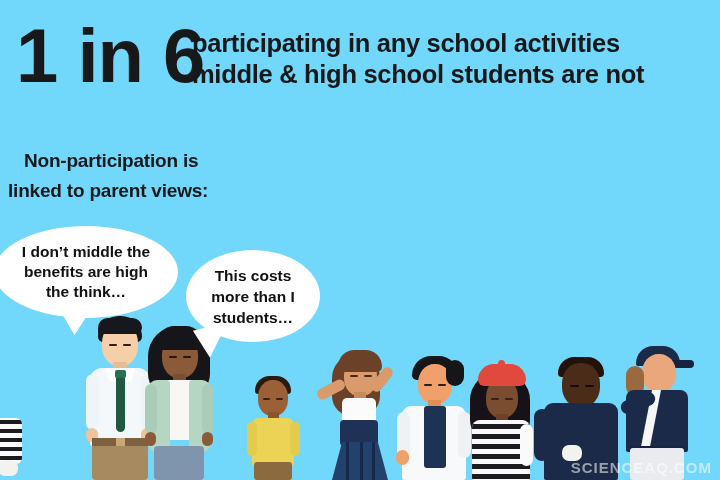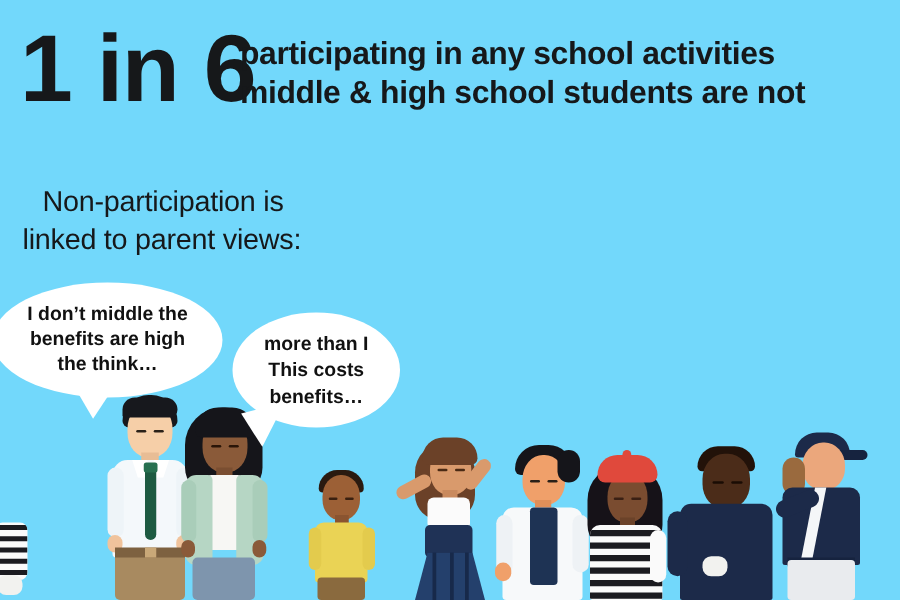--- a/index.html
+++ b/index.html
@@ -21,22 +21,22 @@
   }
   .headline-text{
     position:absolute;left:192px;top:28px;width:528px;
     font-size:25.5px;line-height:31px;font-weight:700;
     color:#16181a;letter-spacing:-0.3px;
   }
   .headline-text .ln{display:block;white-space:nowrap;}
 
   
   .subhead{
-    position:absolute;left:34px;top:146px;
-    font-size:23px;line-height:30px;font-weight:400;
+    position:absolute;left:24px;top:146px;
+    font-size:19px;line-height:30px;font-weight:700;
     color:#16181a;letter-spacing:-0.2px;
   }
   .subhead .ln{display:block;white-space:nowrap;}
   .subhead .ln.second{margin-left:-16px;}
 
   
   .bubble{position:absolute;background:#ffffff;border-radius:50%;
           display:flex;align-items:center;justify-content:center;
           text-align:center;color:#111;font-weight:700;z-index:30;}
   .bubble .btxt{display:block;padding:0 10px;}
@@ -224,23 +224,23 @@
     <span class="btxt">
       <span class="ln">I don’t middle the</span>
       <span class="ln">benefits are high</span>
       <span class="ln">the think…</span>
     </span>
   </div>
 
   <div class="tail" id="tail2"></div>
   <div class="bubble" id="bubble2">
     <span class="btxt">
+      <span class="ln">This costs</span>
       <span class="ln">more than I</span>
-      <span class="ln">This costs</span>
-      <span class="ln">benefits…</span>
+      <span class="ln">students…</span>
     </span>
   </div>
 
   <div class="scene">
 
     <div class="fig" id="fig-edge">
       <div class="body sleeve">
         <span class="stripe" style="top:2px"></span>
           <span class="stripe" style="top:11px"></span>
         <span class="stripe" style="top:20px"></span>
@@ -374,13 +374,14 @@
       <div class="hair pony"></div>
       <div class="body jersey"></div>
       <div class="body sash"></div>
       <div class="limb armF"></div>
       <div class="body belt"></div>
       <div class="body pants"></div>
     </div>
 
   </div>
 
+  <div class="watermark">SCIENCEAQ.COM</div>
 </div>
 
 </body></html>

